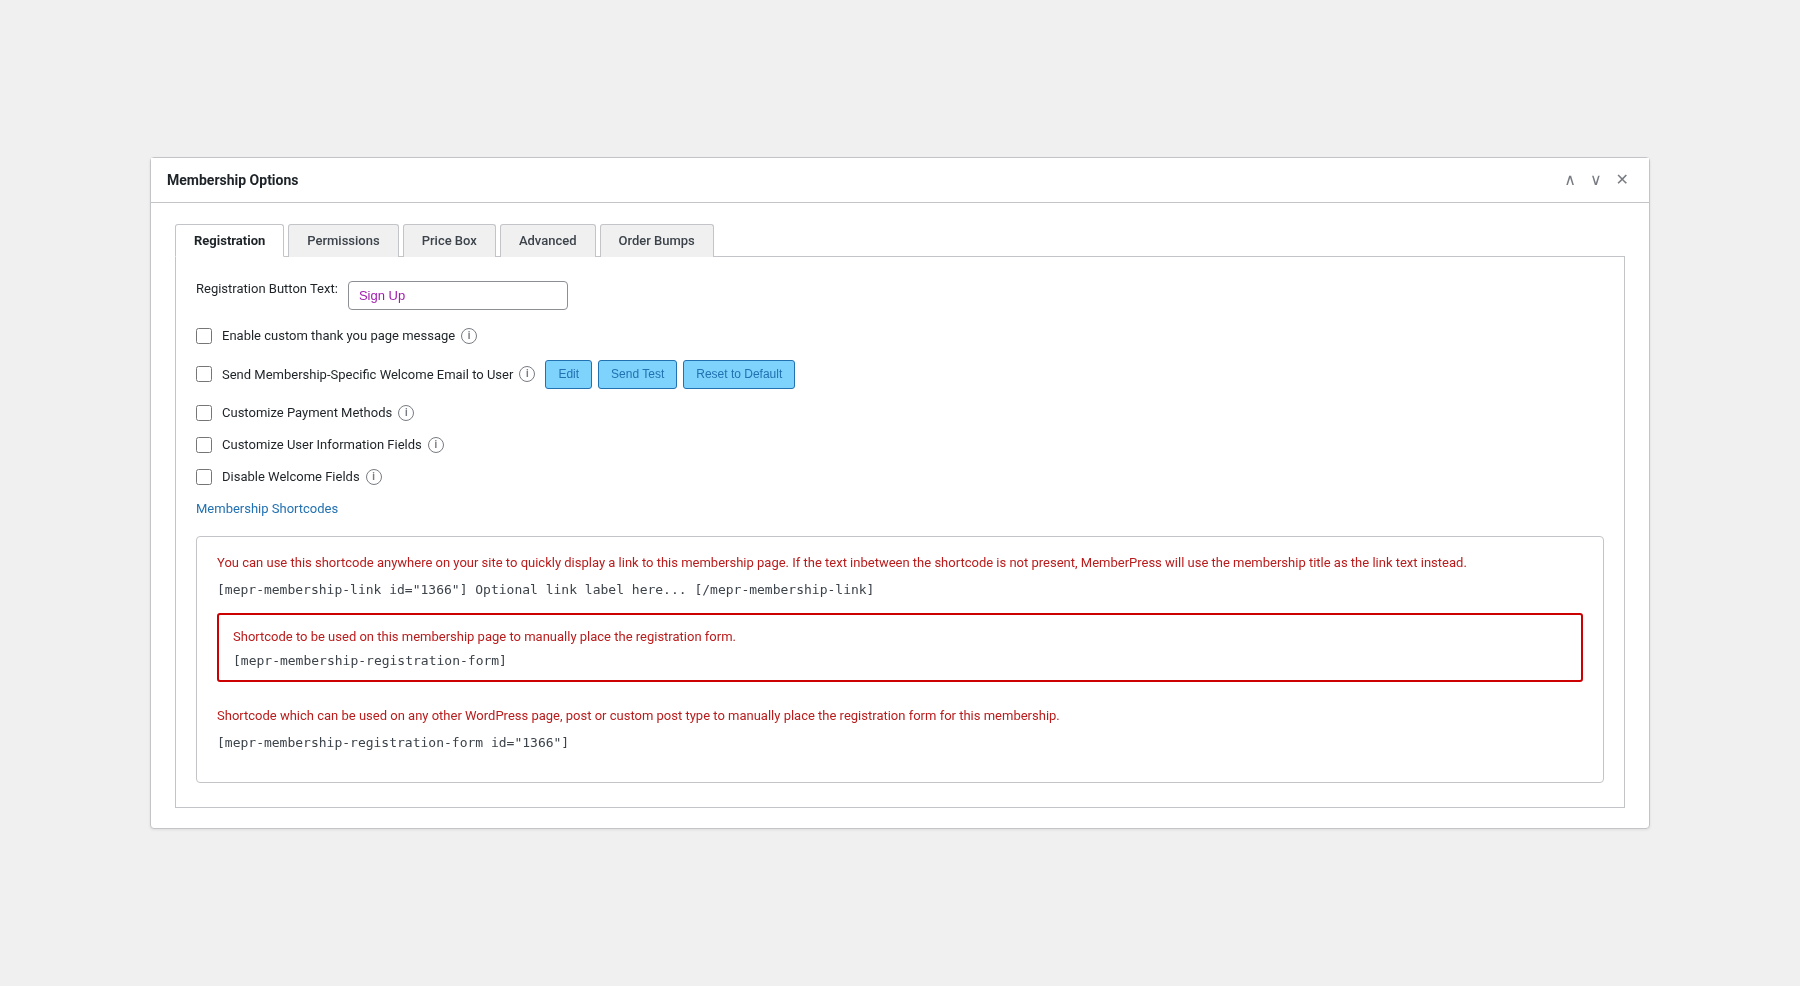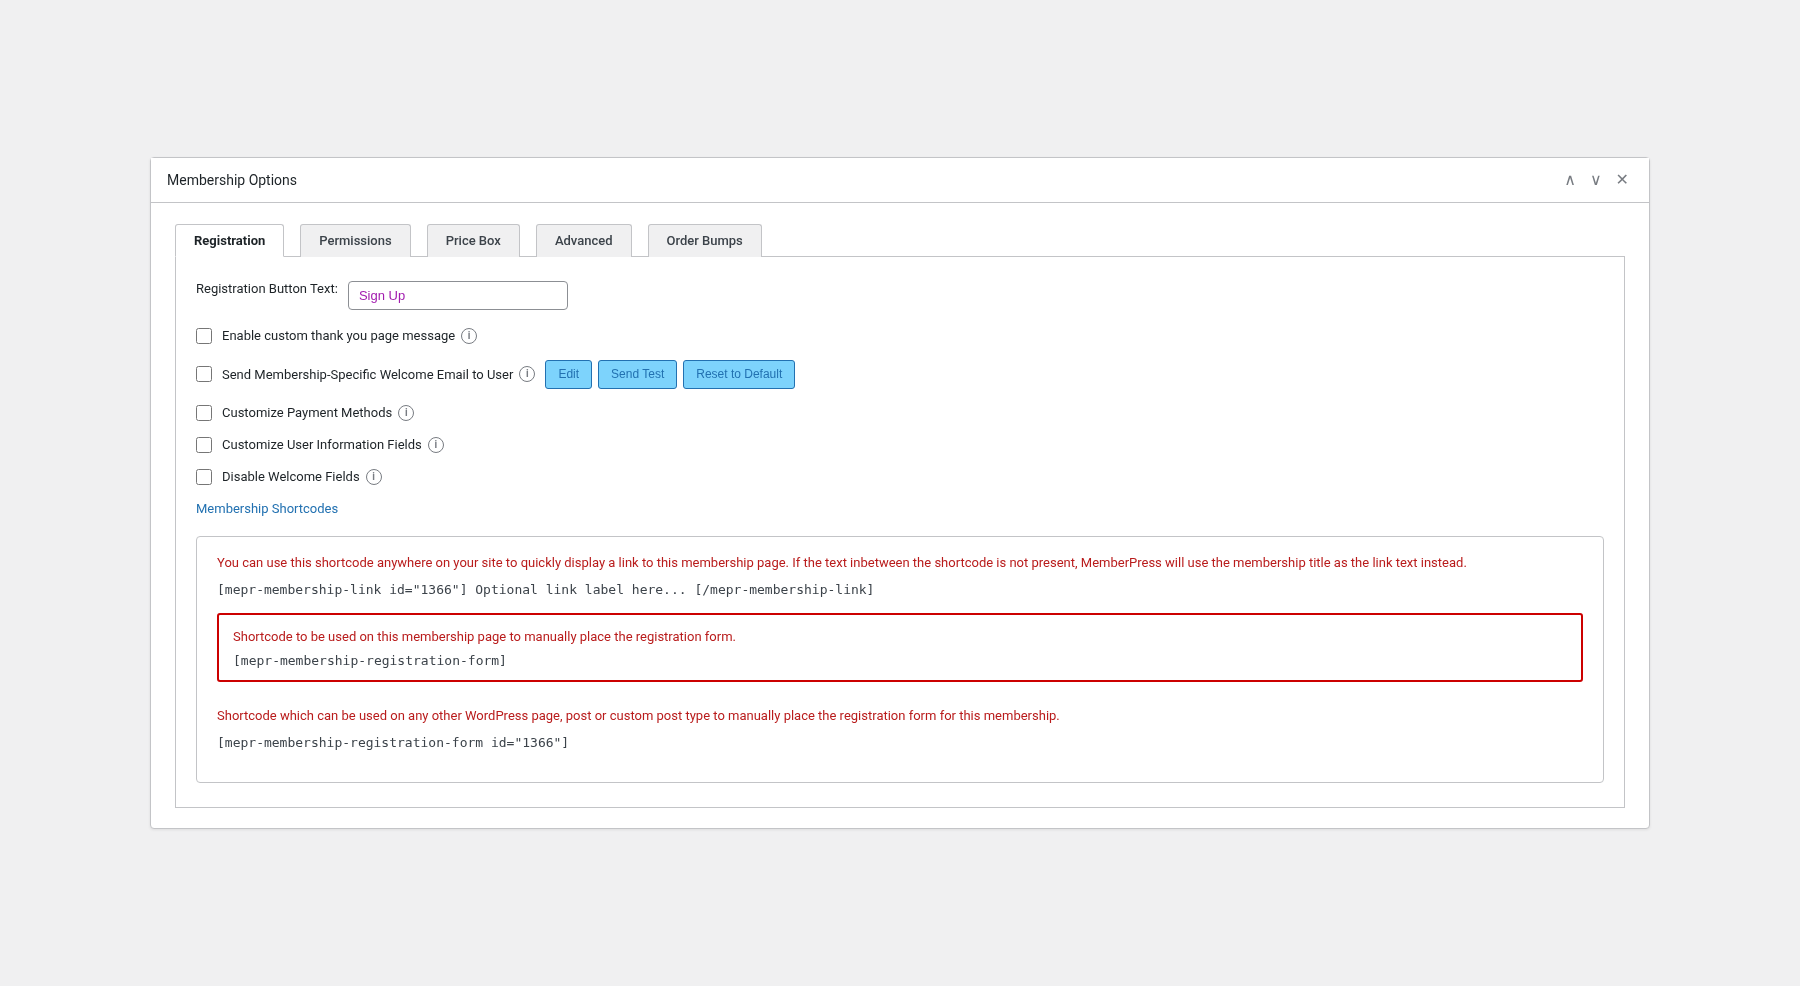--- a/index.html
+++ b/index.html
@@ -25,42 +25,42 @@
     .widget-header {
       display: flex;
       align-items: center;
       justify-content: space-between;
       padding: 12px 16px;
       border-bottom: 1px solid #c3c4c7;
       background: #fff;
     }
     .widget-title {
       font-size: 14px;
-      font-weight: 400;
+      font-weight: 700;
       color: #1d2327;
     }
     .widget-controls {
       display: flex;
       gap: 6px;
       align-items: center;
     }
     .widget-controls span {
       cursor: pointer;
       color: #787c82;
       font-size: 16px;
       line-height: 1;
       padding: 2px 4px;
     }
     .widget-body {
       padding: 20px 24px;
     }
     
     .tabs {
       display: flex;
-      gap: 12px;
+      gap: 0;
       margin-bottom: 0;
       border-bottom: 1px solid #c3c4c7;
     }
     .tab {
       padding: 8px 18px;
       font-size: 13px;
       font-weight: 500;
       color: #3c434a;
       background: #f0f0f1;
       border: 1px solid #c3c4c7;

